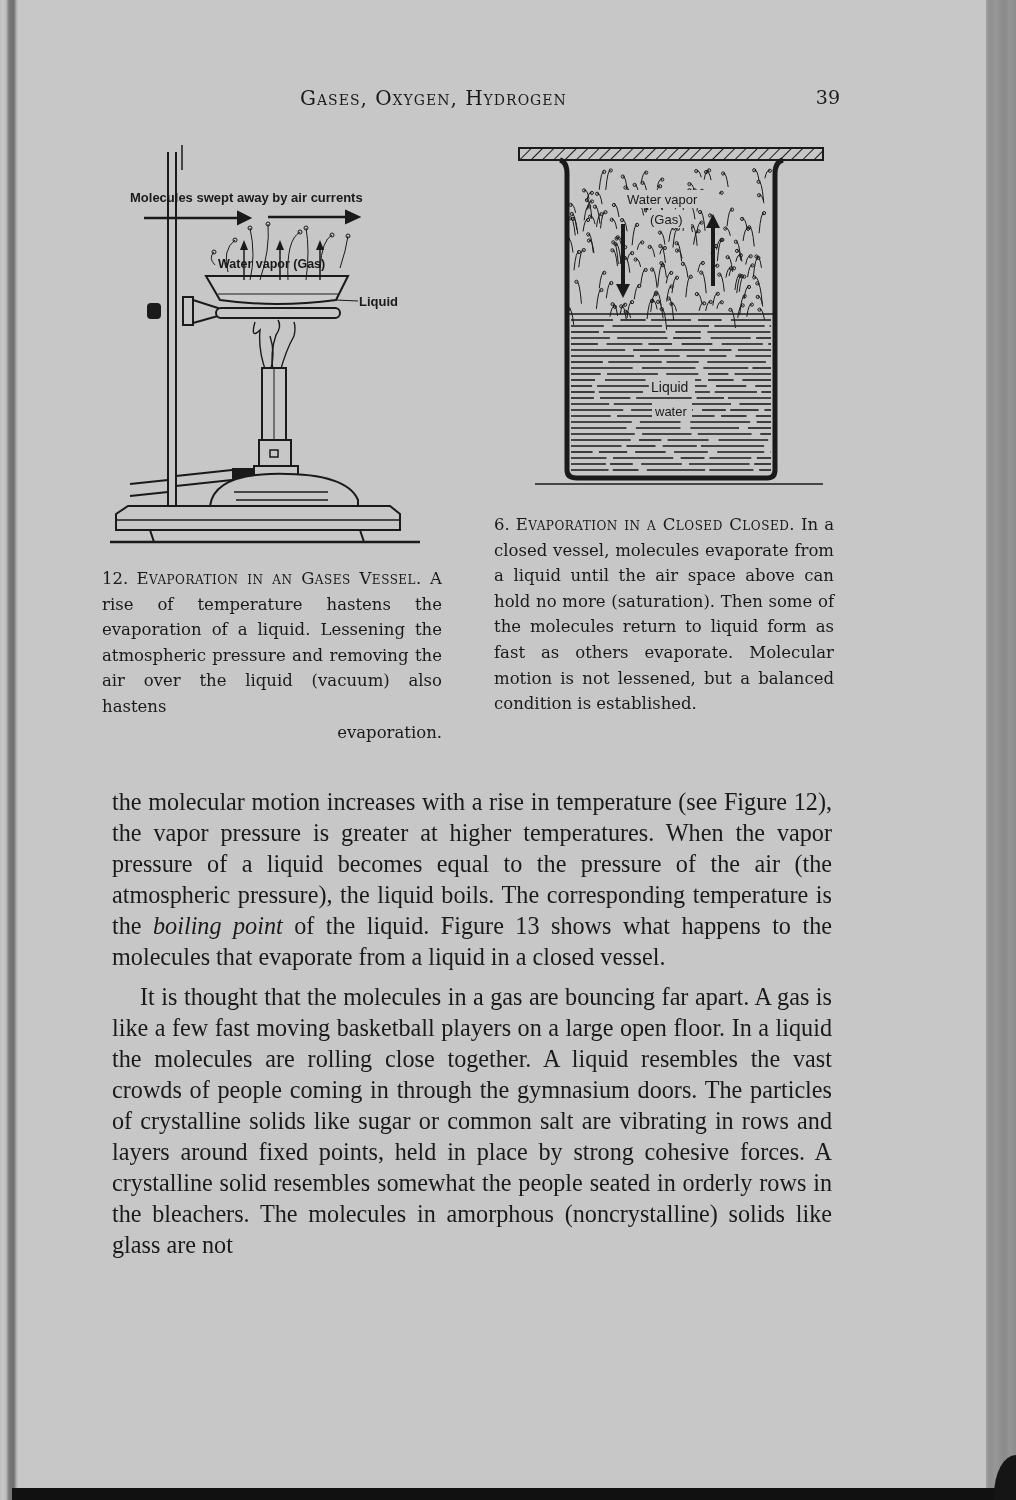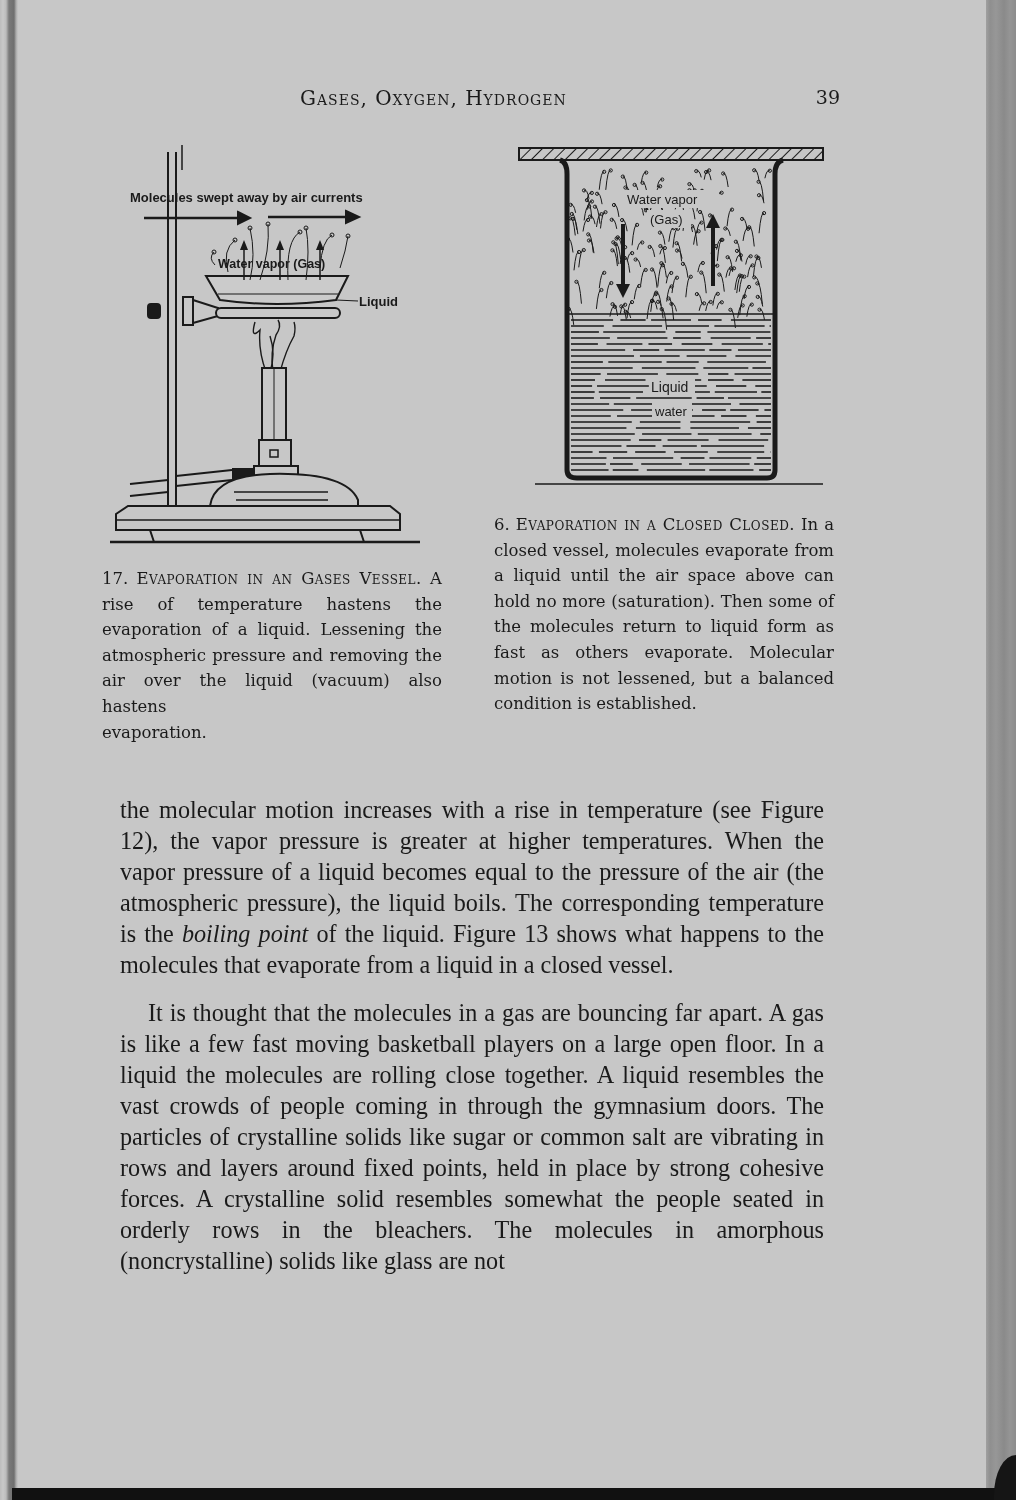--- a/index.html
+++ b/index.html
@@ -23,26 +23,26 @@
 
   .fig { position:absolute; }
   .fig svg { display:block; }
   .fig12 { left:110px; top:140px; width:330px; height:410px; }
   .fig13 { left:505px; top:140px; width:330px; height:350px; }
 
   .caption { position:absolute; font-size:16.5px; line-height:25.6px; text-align:justify; }
   .caption .sc { font-variant:small-caps; letter-spacing:0.5px; }
   .cap12 { left:102px; top:566px; width:340px; }
   .cap13 { left:494px; top:512px; width:340px; }
-  .cap12 .last { display:block; text-align:left; }
+  .cap12 .last { display:block; text-align:right; }
 
   .body-text { position:absolute; left:104px; top:778px; width:736px;
     font-family:"Liberation Serif", "DejaVu Serif", serif; font-size:24.2px; line-height:31.1px;
     text-align:justify; }
-  .body-text p { margin:16px; }
+  .body-text p { margin:8px; }
   .body-text p.indent { text-indent:28px; margin-top:3px;font-family:Liberation Serif, serif; }
   .body-text em { font-style:italic; }
   .svg-label { font-family:"Liberation Sans", "DejaVu Sans", sans-serif; font-weight:bold; }
 </style>
 </head>
 <body>
 
 <div class="left-edge"></div>
 <div class="right-edge"></div>
 <div class="bottom-edge"></div>
@@ -597,21 +597,21 @@
     </g>
     <text class="svg-label" x="122" y="64" font-size="13" font-weight="normal" fill="#1a1a1a" style="font-weight:normal">Water vapor</text>
     <text class="svg-label" x="145" y="84" font-size="13" fill="#1a1a1a" style="font-weight:normal">(Gas)</text>
     <text class="svg-label" x="146" y="252" font-size="14" fill="#1a1a1a" style="font-weight:normal">Liquid</text>
     <text class="svg-label" x="150" y="276" font-size="13" fill="#1a1a1a" style="font-weight:normal">water</text>
     <line x1="30" y1="344" x2="318" y2="344" stroke="#1a1a1a" stroke-width="1.5"></line>
   </svg>
 </div>
 
 <div class="caption cap12">
-  <span>17.</span>
+  <span>12.</span>
   <span class="sc">Evaporation in an Gases Vessel.</span>
   <span>A rise of temperature hastens the evaporation of a liquid. Lessening the atmospheric pressure and removing the air over the liquid (vacuum) also hastens</span>
   <span class="last">evaporation.</span>
 </div>
 
 <div class="caption cap13">
   <span>6.</span>
   <span class="sc">Evaporation in a Closed Closed.</span>
   <span>In a closed vessel, molecules evaporate from a liquid until the air space above can hold no more (saturation). Then some of the molecules return to liquid form as fast as others evaporate. Molecular motion is not lessened, but a balanced condition is established.</span>
 </div>

